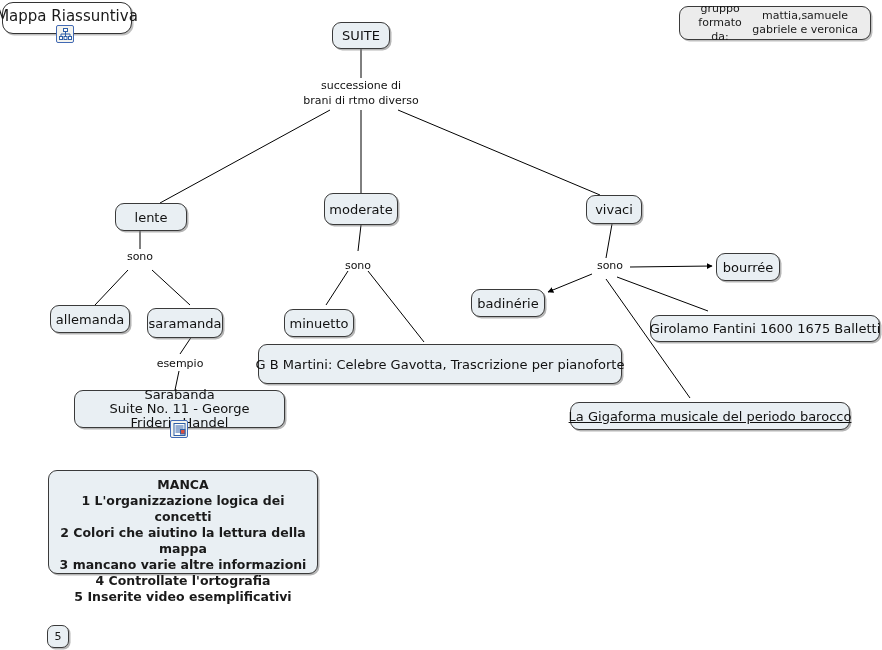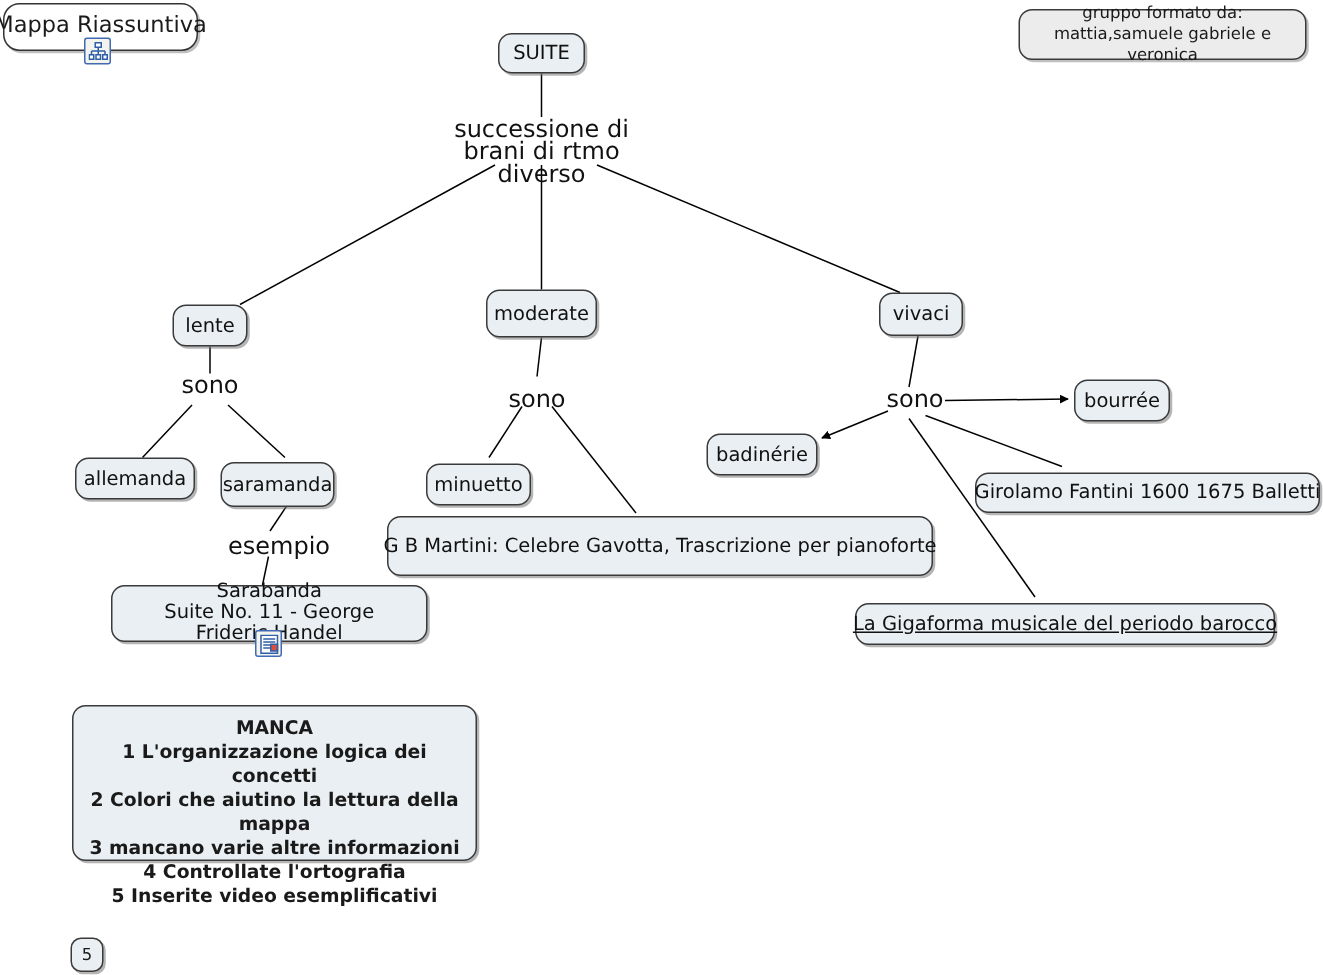--- a/index.html
+++ b/index.html
@@ -82,31 +82,31 @@
     z-index: 4;
     box-sizing: border-box;
     background: #ececec;
     border: 1px solid #3a3a3a;
     border-radius: 9px;
     box-shadow: 1.5px 1.5px 0 rgba(130,130,130,0.5);
     font-size: 11px;
     line-height: 14px;
     text-align: center;
     display: flex;
-    flex-direction: column;
+    flex-direction: row;
     align-items: center;
     justify-content: center;
     padding: 3px 10px;
   }
 
   
   .linklabel {
     position: absolute;
     z-index: 2;
-    font-size: 16px;
+    font-size: 11px;
     line-height: 15px;
     text-align: center;
     color: #111;
     background: transparent;
     white-space: nowrap;
   }
   .linklabel.two {
     white-space: normal;
     line-height: 15px;
   }
@@ -226,21 +226,21 @@
 
   <div class="node" style="left:332px; top:22px; width:58px; height:27px;">
     <span>SUITE</span>
   </div>
 
   <div class="linklabel two" style="left:281px; top:78px; width:160px; text-align:center;">
     <span>successione di</span><br>
     <span>brani di rtmo diverso</span>
   </div>
 
-  <div class="node" style="left:115px; top:203px; width:50px; height:28px;">
+  <div class="node" style="left:115px; top:203px; width:72px; height:28px;">
     <span>lente</span>
   </div>
 
   <div class="node" style="left:324px; top:193px; width:74px; height:32px;">
     <span>moderate</span>
   </div>
 
   <div class="node" style="left:586px; top:195px; width:56px; height:29px;">
     <span>vivaci</span>
   </div>

